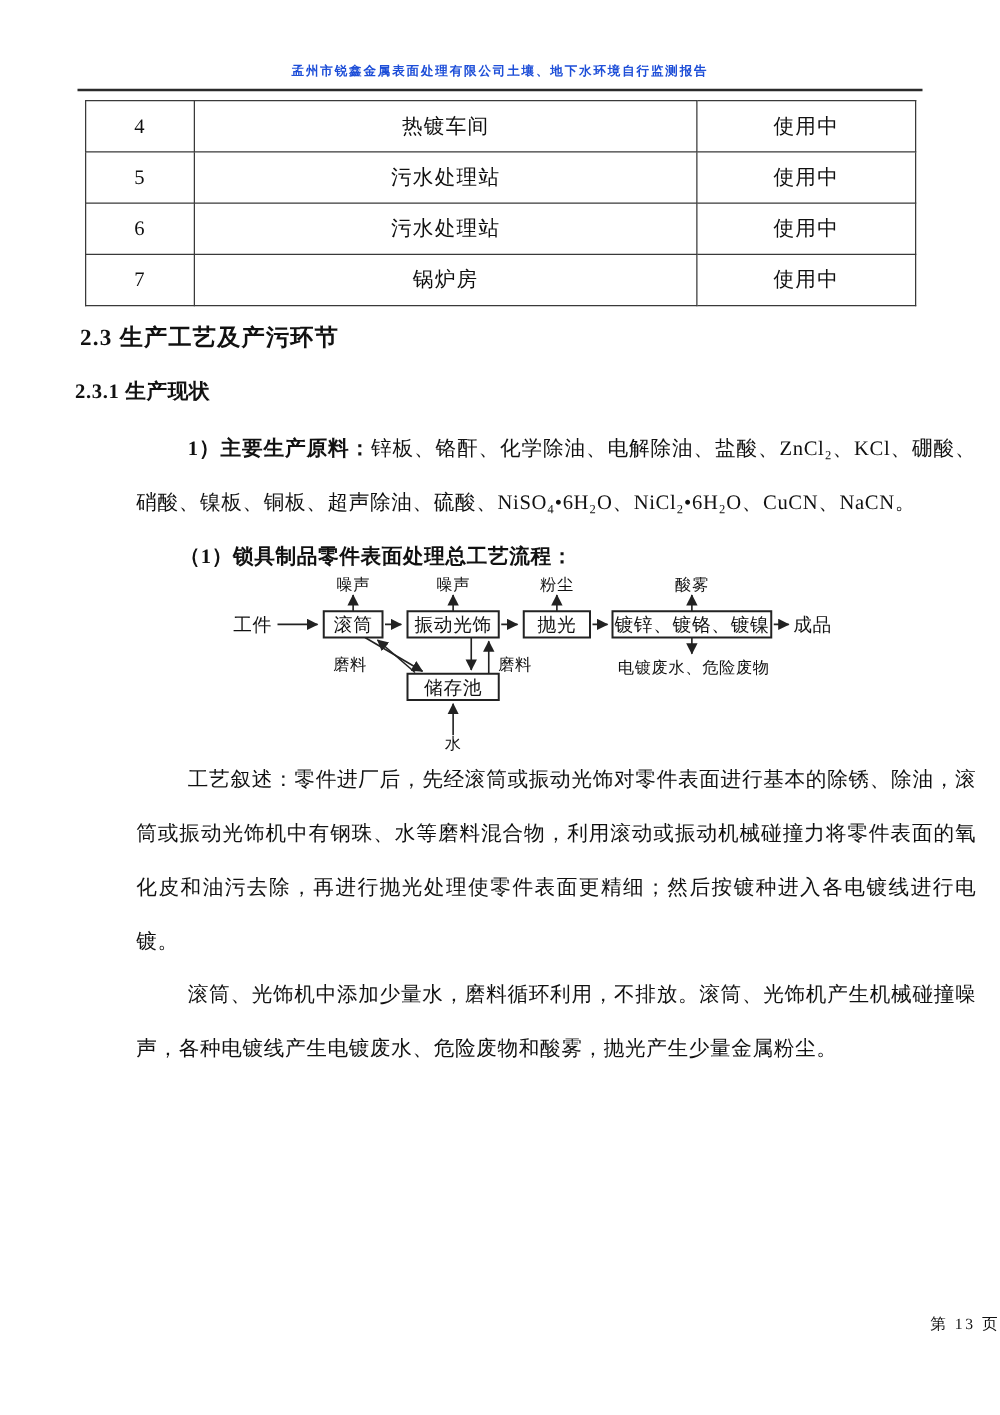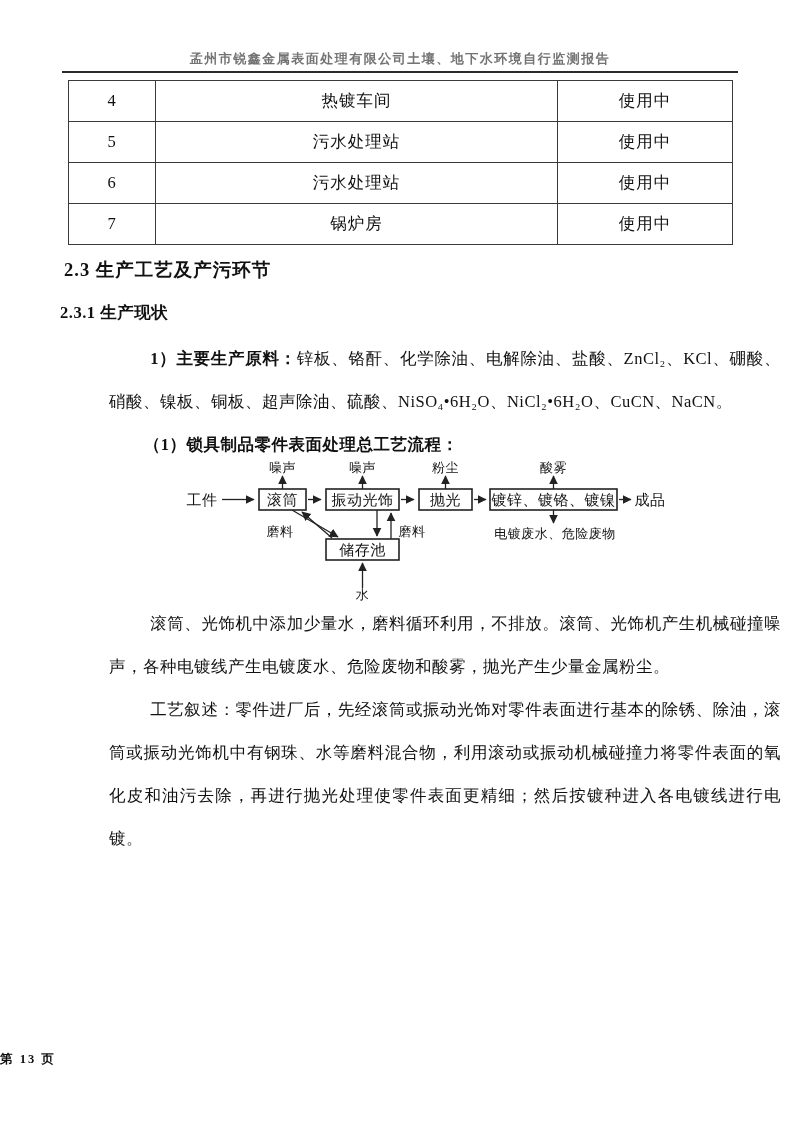--- a/index.html
+++ b/index.html
@@ -2,21 +2,21 @@
 <html><head>
 <meta charset="utf-8">
 <style>
   html,body{margin:0;padding:0;background:#9a9a9a;}
   .page{
     position:relative;width:800px;height:1132px;margin:0 auto;background:#ffffff;
     font-family:"Liberation Serif","DejaVu Serif",serif;color:#111111;overflow:hidden;
   }
   .header-title{
     position:absolute;top:50px;left:0;width:100%;text-align:center;
-    font-size:13px;font-weight:bold;letter-spacing:1.5px;color:#737373;
+    font-size:10px;font-weight:bold;letter-spacing:1.5px;color:#1d4ed8;
   }
   .header-rule{position:absolute;top:71px;left:62px;width:676px;height:0;border-top:2px solid #2b2b2b;}
   .facility-table{
     position:absolute;top:80px;left:68px;width:664px;border-collapse:collapse;table-layout:fixed;
     font-size:16.5px;color:#101010;
   }
   .facility-table td{
     border:1.5px solid #3a3a3a;height:40px;text-align:center;vertical-align:middle;padding:0;
     letter-spacing:1px;
   }
@@ -32,22 +32,22 @@
   .content p{margin:0;text-indent:2.5em;}
   .content p.sub-head{text-indent:2.1em;}
   .bold{font-weight:bold;}
   .diagram{display:block;width:672px;height:150px;margin-top:-14px;}
   .diagram text{font-family:"Liberation Serif","DejaVu Serif",serif;fill:#111111;}
   .node-label{font-size:15px;}
   .small-label{font-size:13px;}
   .flow-line{stroke:#222222;stroke-width:1.3;fill:none;}
   .node-box{fill:#ffffff;stroke:#222222;stroke-width:1.6;}
   .page-footer{
-    position:absolute;top:1051px;left:0;width:100%;text-align:left;
-    font-size:12.5px;letter-spacing:2px;color:#101010;font-weight:bold;
+    position:absolute;top:1051px;left:0;width:100%;text-align:right;
+    font-size:12.5px;letter-spacing:2px;color:#101010;
   }
 </style>
 </head>
 <body>
 
 <div class="page">
 
   <div class="header-title">孟州市锐鑫金属表面处理有限公司土壤、地下水环境自行监测报告</div>
   <div class="header-rule"></div>
 
@@ -130,19 +130,19 @@
       <text class="small-label" x="173.5" y="20" text-anchor="middle">噪声</text>
       <text class="small-label" x="253.5" y="20" text-anchor="middle">噪声</text>
       <text class="small-label" x="336.5" y="20" text-anchor="middle">粉尘</text>
       <text class="small-label" x="444.5" y="20" text-anchor="middle">酸雾</text>
       <text class="small-label" x="171" y="84" text-anchor="middle">磨料</text>
       <text class="small-label" x="303" y="84" text-anchor="middle">磨料</text>
       <text class="small-label" x="446" y="86" text-anchor="middle">电镀废水、危险废物</text>
       <text class="small-label" x="253.5" y="147" text-anchor="middle">水</text>
     </svg>
 
+    <p>工艺叙述：零件进厂后，先经滚筒或振动光饰对零件表面进行基本的除锈、除油，滚筒或振动光饰机中有钢珠、水等磨料混合物，利用滚动或振动机械碰撞力将零件表面的氧化皮和油污去除，再进行抛光处理使零件表面更精细；然后按镀种进入各电镀线进行电镀。</p>
     <p>滚筒、光饰机中添加少量水，磨料循环利用，不排放。滚筒、光饰机产生机械碰撞噪声，各种电镀线产生电镀废水、危险废物和酸雾，抛光产生少量金属粉尘。</p>
-    <p>工艺叙述：零件进厂后，先经滚筒或振动光饰对零件表面进行基本的除锈、除油，滚筒或振动光饰机中有钢珠、水等磨料混合物，利用滚动或振动机械碰撞力将零件表面的氧化皮和油污去除，再进行抛光处理使零件表面更精细；然后按镀种进入各电镀线进行电镀。</p>
   </div>
 
   <div class="page-footer">第 13 页</div>
 
 </div>
 
 </body></html>

